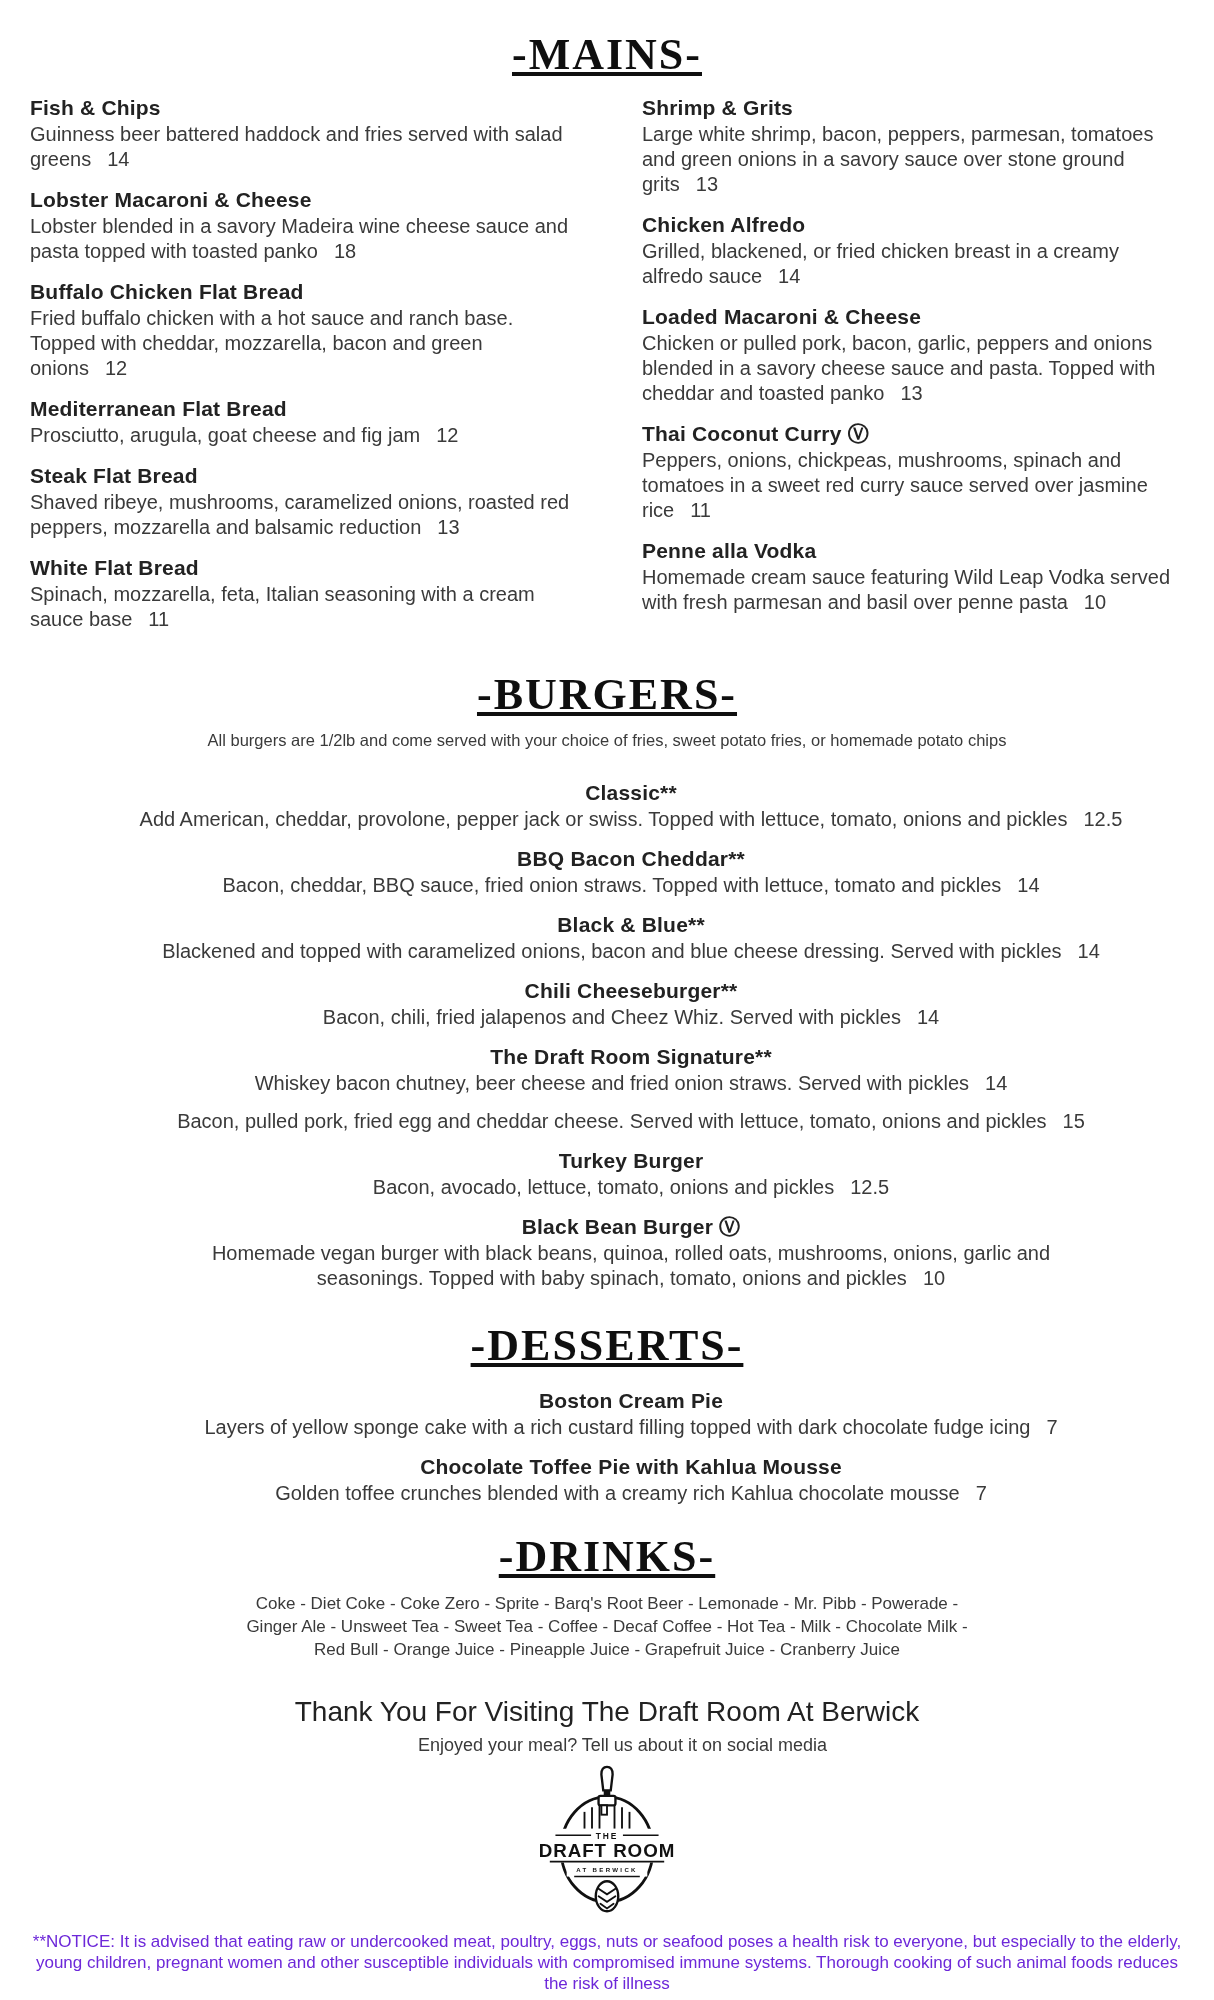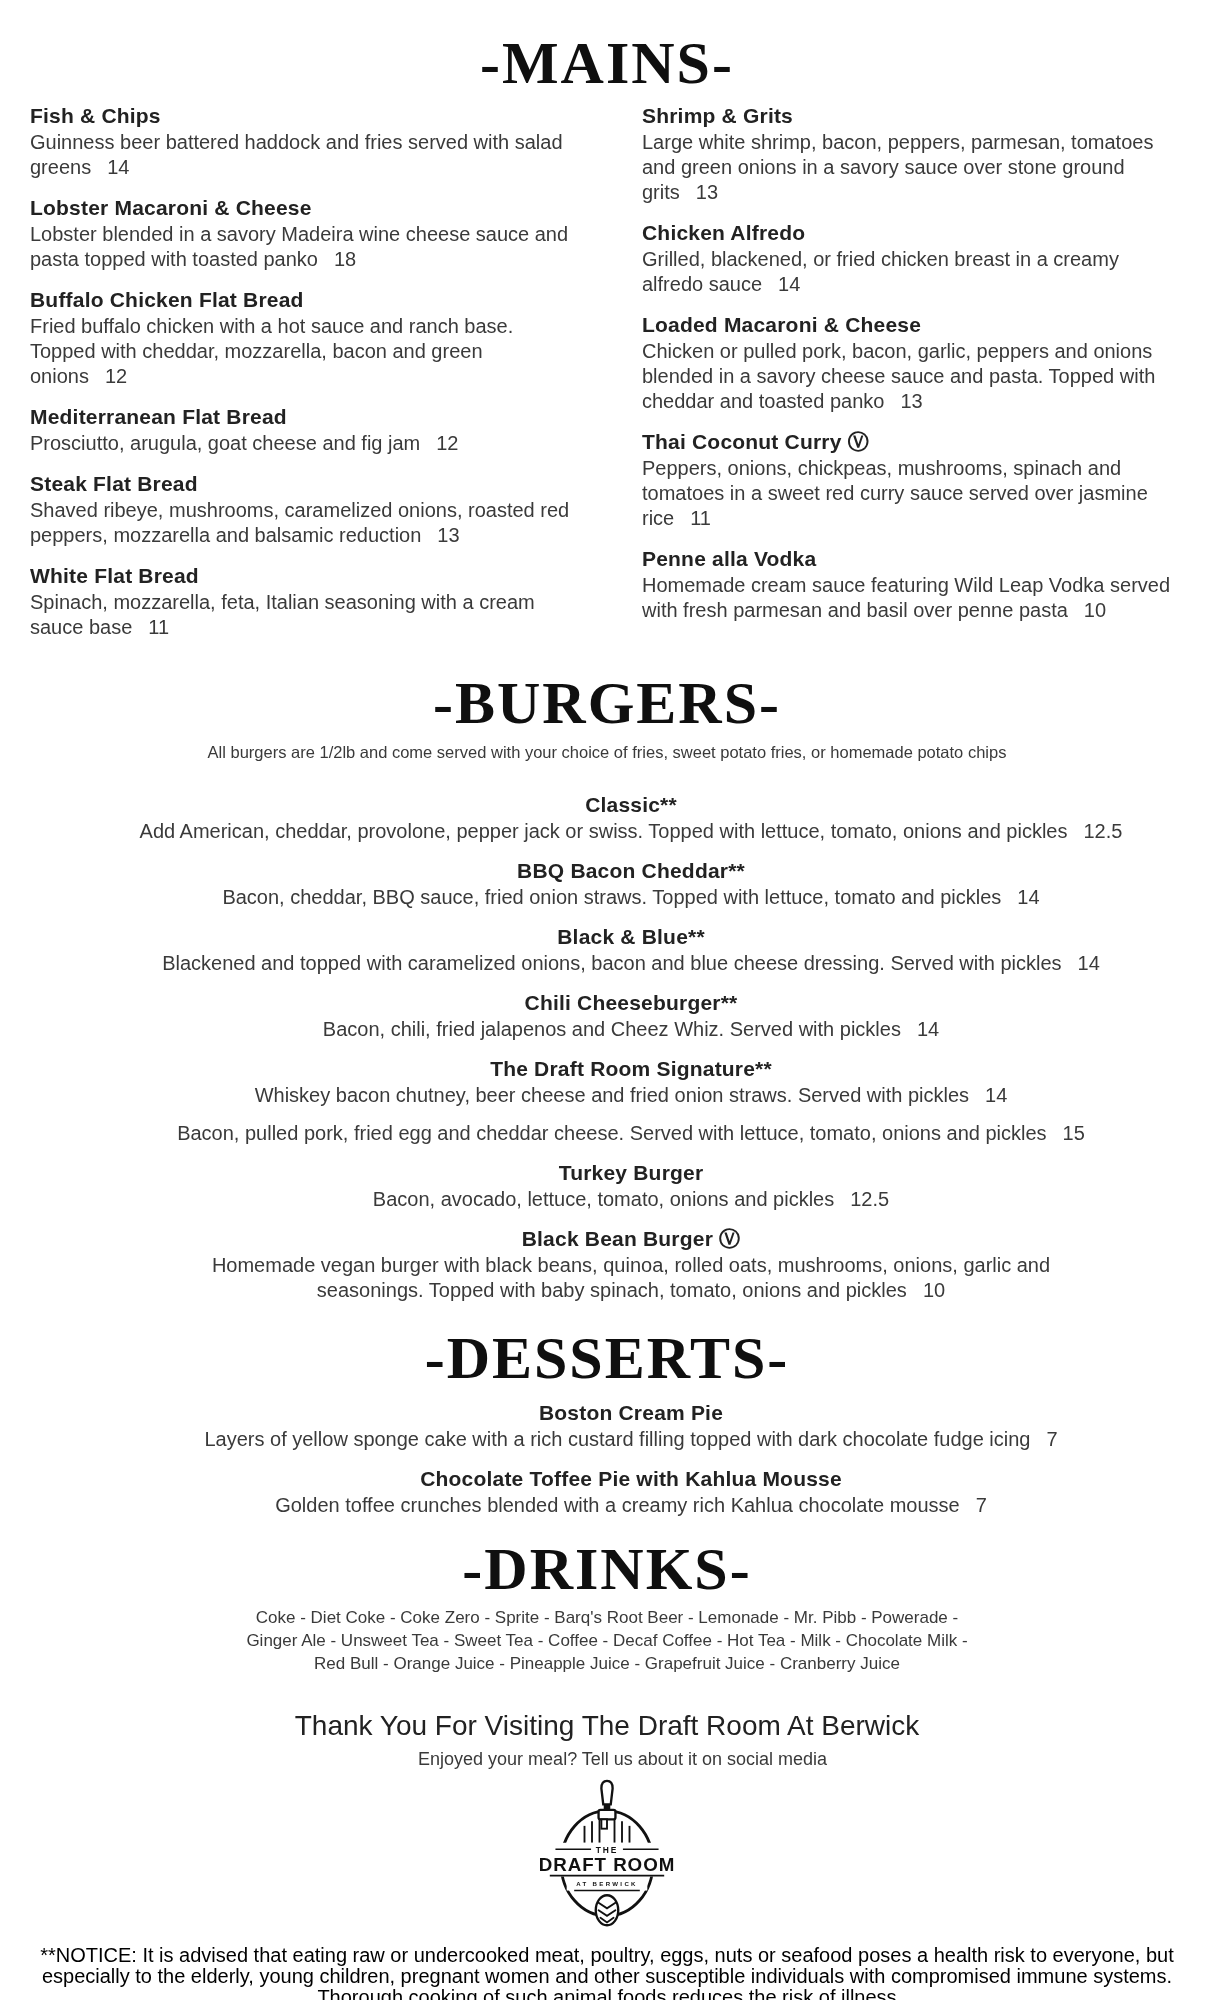--- a/index.html
+++ b/index.html
@@ -1,22 +1,22 @@
 <!DOCTYPE html>
 <html><head>
 <meta charset="utf-8">
 <style>
   html,body{margin:0;padding:0;background:#ffffff;}
   body{width:1214px;height:2000px;font-family:"Liberation Sans","DejaVu Sans",sans-serif;color:#2b2b2b;overflow:hidden;}
   .page{padding-top:26px;}
 
   .section-title{
     font-family:"Liberation Serif","DejaVu Serif",serif;
-    font-weight:700;font-size:60px;line-height:50px;
-    letter-spacing:2px;color:#0f0f0f;text-align:center;margin:12px;
+    font-weight:700;font-size:44px;line-height:50px;
+    letter-spacing:2px;color:#0f0f0f;text-align:center;margin:4px;text-decoration:underline;
   }
 
   
   .mains{display:grid;grid-template-columns:1fr 1fr;column-gap:70px;padding:0 30px;margin-top:14px;}
   .m-item{margin-bottom:14px;}
   .name{font-size:21px;font-weight:700;color:#222;margin:0;line-height:28px;letter-spacing:0.2px;}
   .desc{font-size:20px;color:#3a3a3a;margin:0;line-height:25px;}
   .price{margin-left:16px;white-space:nowrap;}
 
   
@@ -31,21 +31,21 @@
   .desserts-title{margin-top:30px;}
   .desserts-items{margin-top:16px;}
   .drinks-title{margin-top:26px;}
   .drinks-lines{margin-top:10px;}
   .drink-line{font-size:17px;color:#3a3a3a;text-align:center;margin:0;line-height:23px;}
 
   
   .thanks{font-size:28px;font-weight:400;color:#222;text-align:center;margin:34px 0 0 0;line-height:34px;}
   .social{font-size:18px;color:#3a3a3a;text-align:center;margin:4px 0 0 0;line-height:24px;padding-left:31px;}
   .logo{display:block;margin:8px auto 0 auto;}
-  .notice{font-size:20px;color:#000000;text-align:center;margin:16px auto 0 auto;line-height:21px;max-width:1170px;}
+  .notice{font-size:17px;color:#6d28d9;text-align:center;margin:16px auto 0 auto;line-height:21px;max-width:1170px;}
 </style>
 </head>
 <body>
 
 <div class="page">
 
   <h1 class="section-title">-MAINS-</h1>
 
   <div class="mains">
     <div class="col">

